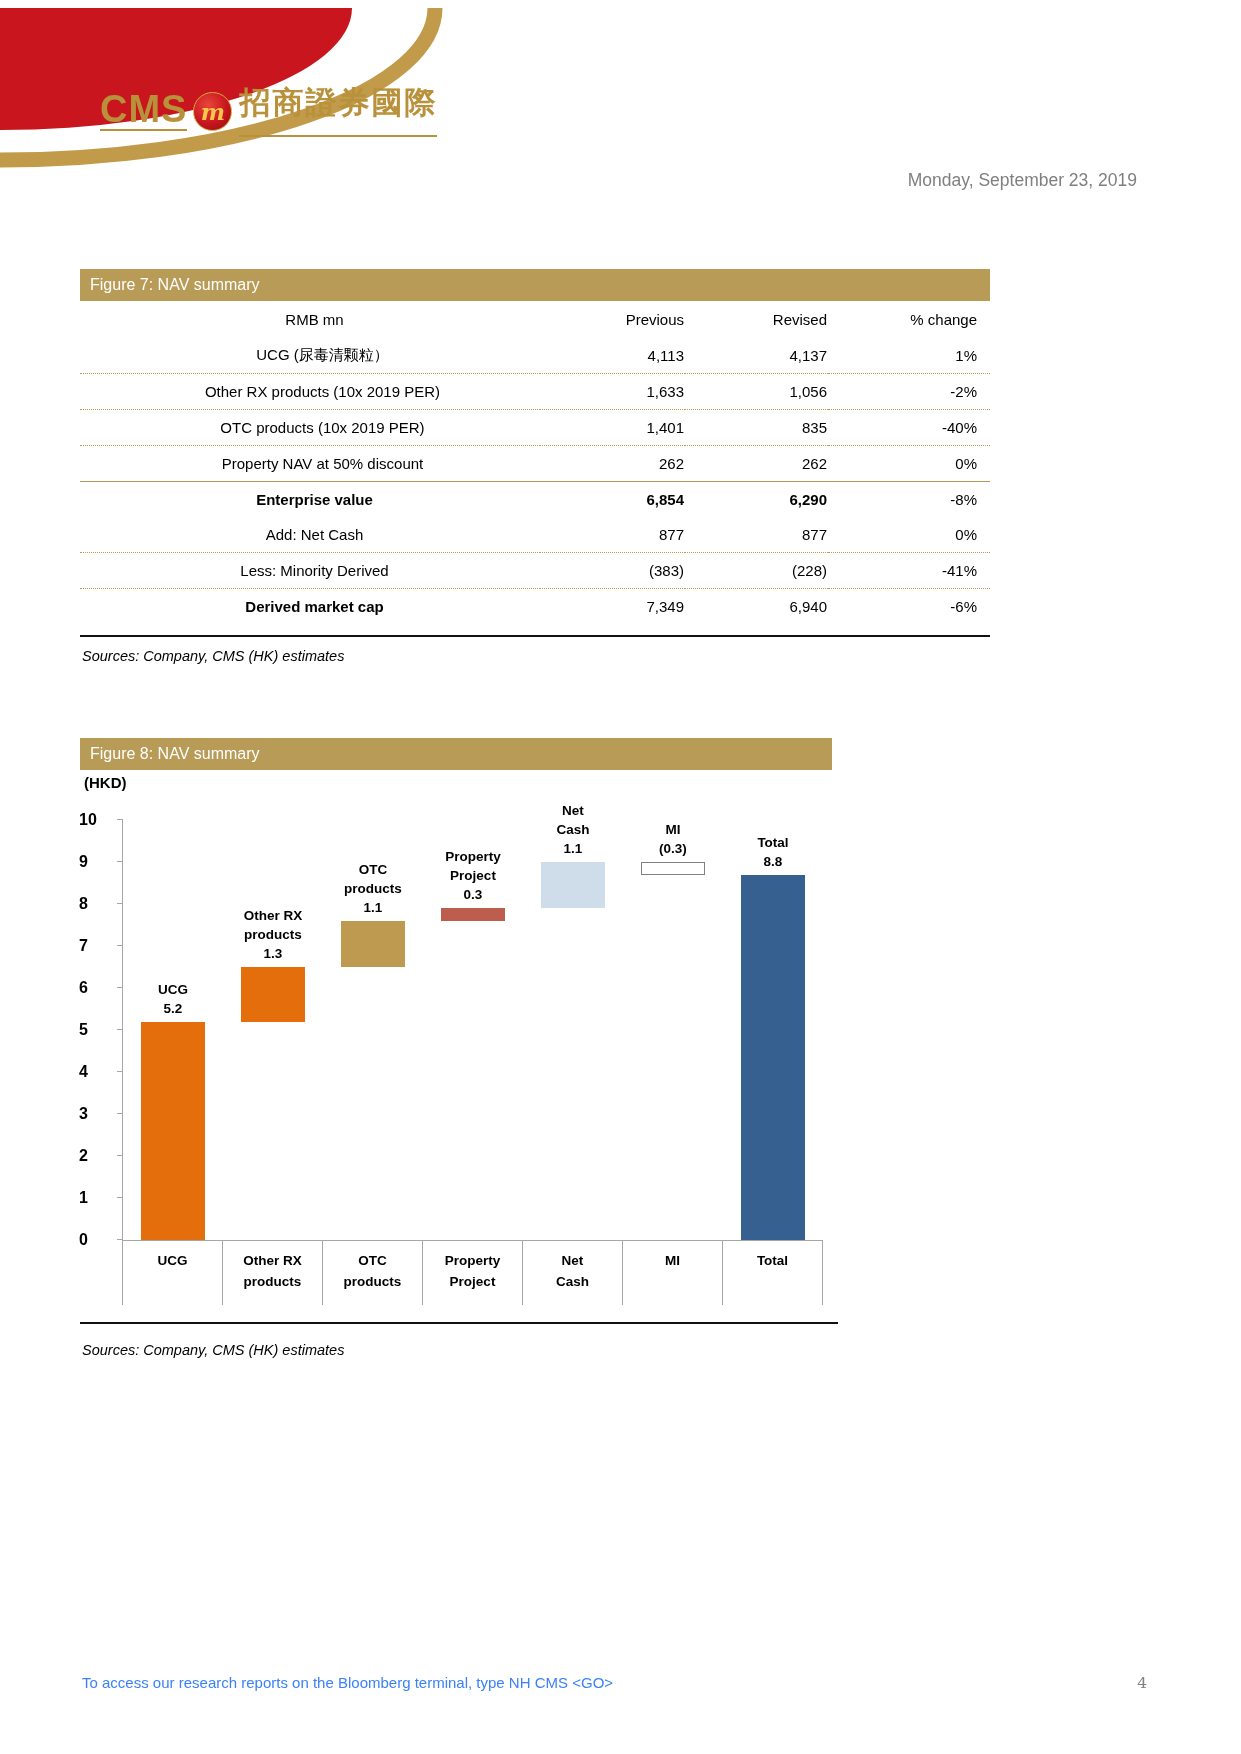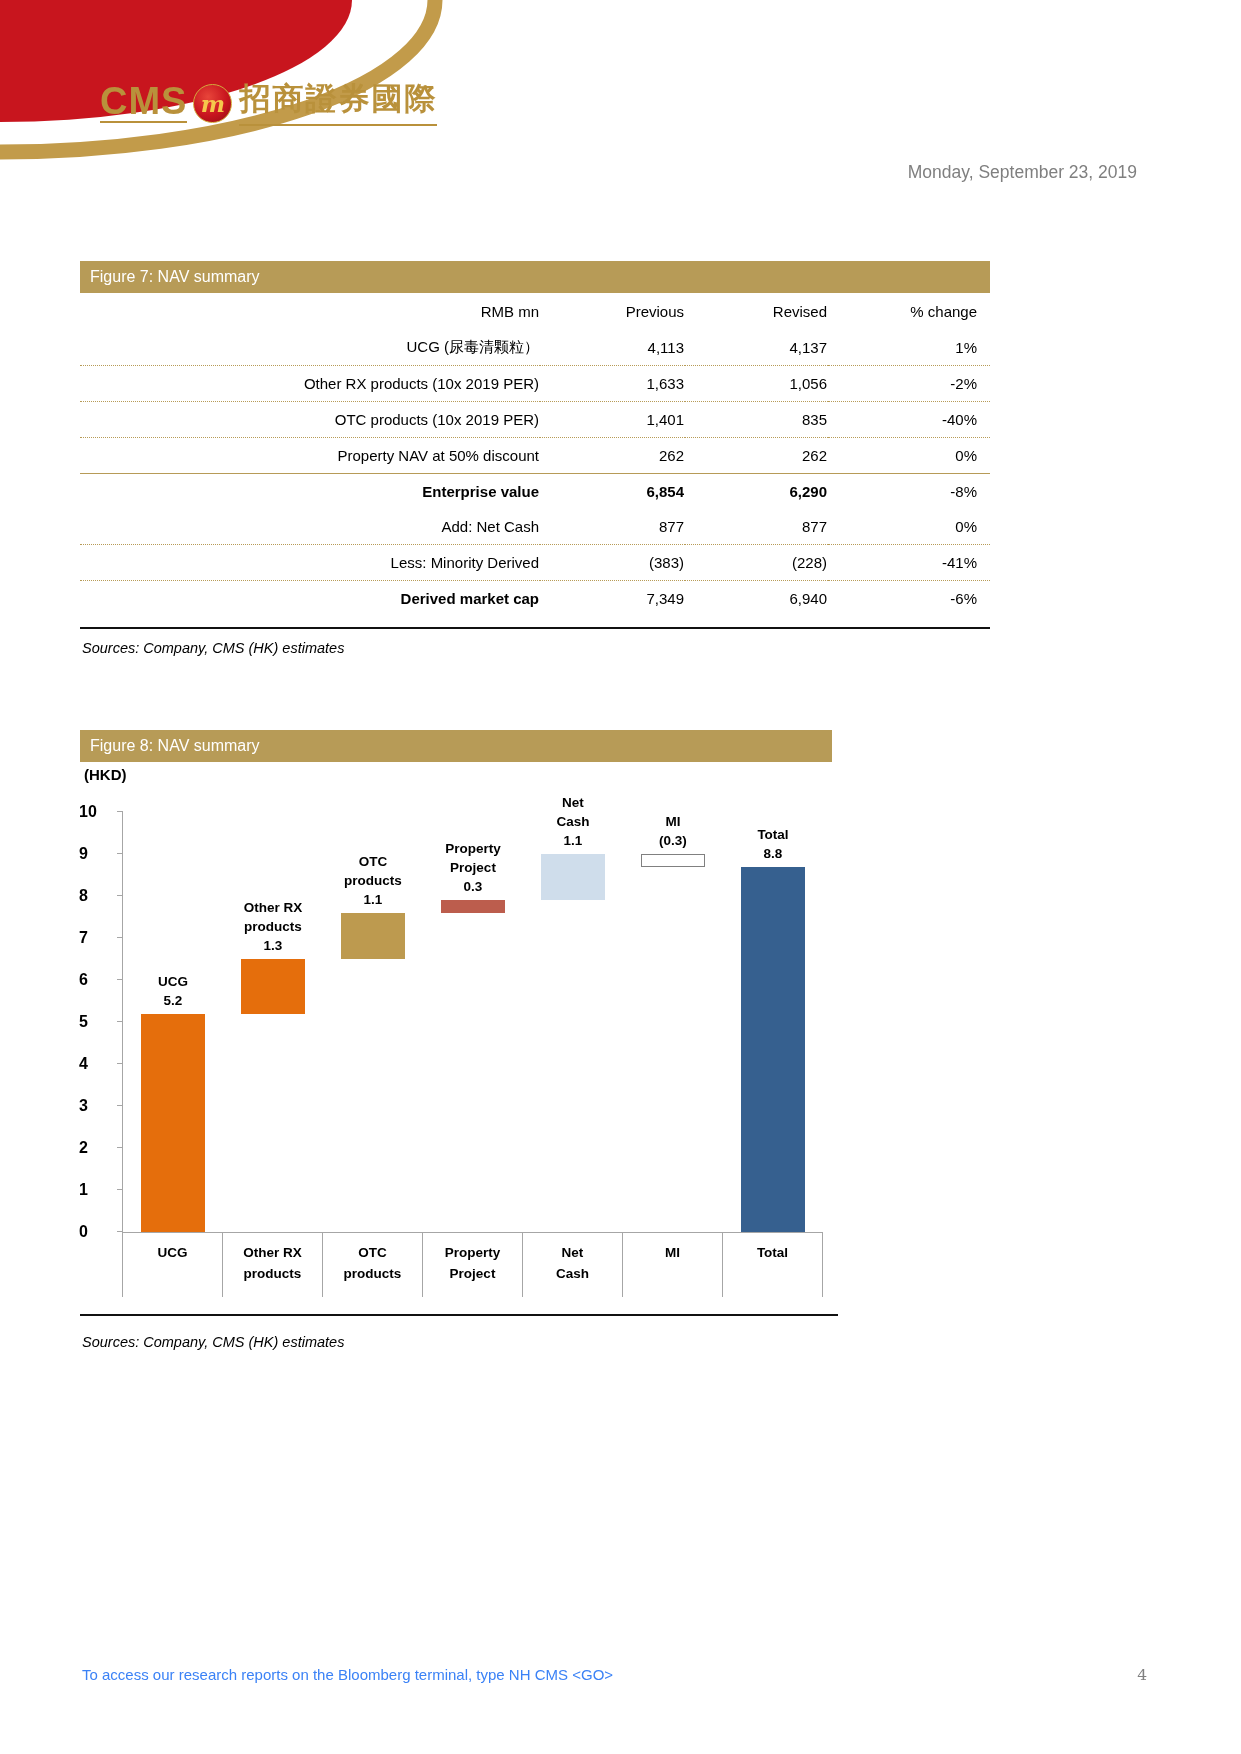--- a/index.html
+++ b/index.html
@@ -1,58 +1,58 @@
 <!DOCTYPE html>
 <html><head>
 <meta charset="utf-8">
 <style>
   html,body{margin:0;padding:0;background:#ffffff;}
   .page{
-    position:relative; width:1241px; height:1740px; margin:0 auto;
+    position:relative; width:1241px; height:1740px; margin:8px auto;
     background:#ffffff; overflow:hidden;
     font-family:"Liberation Sans", sans-serif; color:#000;
   }
   
   .corner-svg{position:absolute;left:0;top:0;}
   .logo{position:absolute;left:100px;top:82px;height:42px;display:flex;align-items:center;}
   .logo-cms{
     font-size:38px;font-weight:bold;color:#B9913B;letter-spacing:1px;
     border-bottom:2px solid #B9913B;padding-bottom:2px;line-height:36px;
   }
   .logo-circle{
     width:37px;height:37px;border-radius:50%;margin:0 7px 0 6px;
     background:radial-gradient(circle at 38% 32%, #E8453A 0%, #C8151E 55%, #8E0D14 100%);
     border:1px solid #D4A93C;
     display:flex;align-items:center;justify-content:center;
     color:#F5C84C;font-family:"DejaVu Serif", serif;font-style:italic;font-weight:bold;font-size:23px;
   }
   .logo-cn{
     font-size:31px;font-weight:bold;color:#B9913B;
     font-family:"DejaVu Serif", serif;
-    border-bottom:2px solid #B9913B;padding-bottom:9px;line-height:34px;letter-spacing:2px;
+    border-bottom:2px solid #B9913B;padding-bottom:16px;line-height:34px;letter-spacing:2px;
   }
   .date-line{
     position:absolute;top:162px;left:0;width:1137px;text-align:right;
     font-size:17.5px;color:#7F7F7F;
   }
   
   .fig-bar{
     position:absolute;left:80px;height:32px;background:#B79B57;color:#ffffff;
     font-size:16px;line-height:32px;padding-left:10px;box-sizing:border-box;
   }
   #fig7-bar{top:261px;width:910px;}
   #fig8-bar{top:730px;width:752px;}
   
   .nav-table{
     position:absolute;left:80px;top:293px;width:910px;border-collapse:collapse;
     font-size:15px;
   }
   .nav-table th{font-weight:normal;height:35px;vertical-align:middle;}
   .nav-table td{height:33px;vertical-align:middle;}
-  .nav-table .c-label{text-align:right;padding-left:10px;}
+  .nav-table .c-label{text-align:center;padding-left:10px;}
   .nav-table .c-label.ind{padding-left:26px;}
   .nav-table .c-num{text-align:right;}
   .nav-table .c-last{padding-right:13px;}
   .nav-table .b{font-weight:bold;}
   .nav-table tr.sep-dotted td{border-bottom:1px dotted #B79B57;}
   .nav-table tr.sep-solid  td{border-bottom:1px solid #B79B57;}
   .nav-table tr.hl td{background:#ECE8DC;}
   .table-bottom-line{position:absolute;left:80px;top:627px;width:910px;height:2px;background:#111;}
   .sources{
     position:absolute;left:82px;font-style:italic;font-size:14.5px;color:#000;

